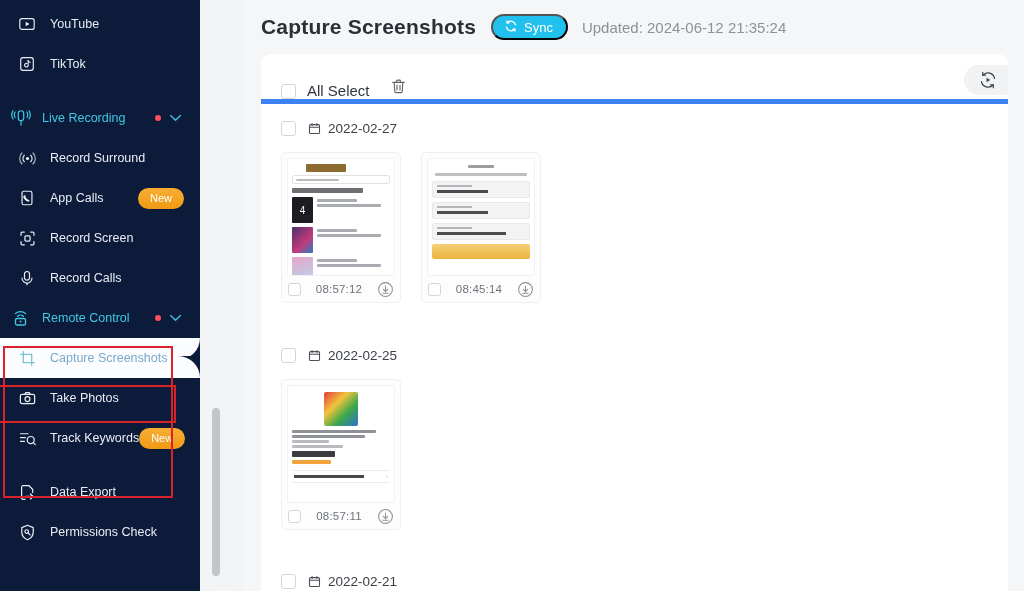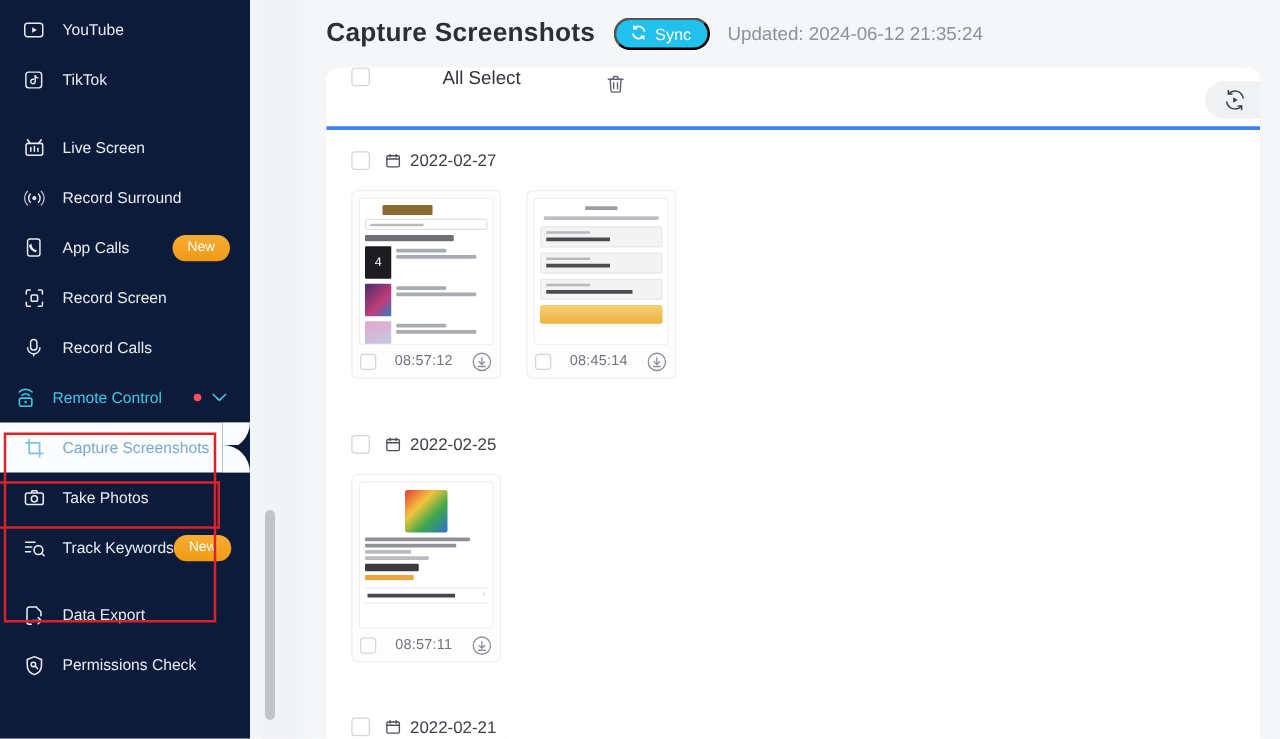--- a/index.html
+++ b/index.html
@@ -160,25 +160,24 @@
   .panel {
     position: relative;
     margin: 0 16px 0 16px;
     background: #ffffff;
     border-radius: 10px 10px 0 0;
     height: 537px;
     overflow: hidden;
   }
   .panel-top {
     position: relative;
-    display: flex; align-items: flex-start;
+    display: flex; align-items: flex-end;
     height: 50px;
     padding-left: 20px;
-    border-bottom: 3px solid #3b82f6;
-    gap: 47px;
+    border-bottom: 5px solid #3b82f6;
   }
   .cbx {
     width: 15px; height: 15px;
     border: 1.5px solid #d2d5da;
     border-radius: 3px;
     background: #fff;
     flex: 0 0 15px;
     cursor: pointer;
   }
   .all-select-label {
@@ -329,31 +328,38 @@
             <rect x="3" y="3" width="14" height="14" rx="2.5"></rect>
             <path d="M11.3 6.2v5.1a2 2 0 11-1.6-1.95" stroke-linecap="round"></path>
             <path d="M11.3 6.2c.3 1.1 1.1 1.8 2.2 1.9" stroke-linecap="round"></path>
           </svg>
         </span>
         <span class="lbl">TikTok</span>
       </div>
 
       <div class="nav-gap"></div>
 
-
-      <div class="nav-item sub">
-        <span class="ico">
-          <svg width="19" height="19" viewBox="0 0 20 20" fill="none" stroke="#e8ecf4" stroke-width="1.3">
-            <rect x="3" y="6" width="14" height="10" rx="1.6"></rect>
-            <path d="M6.5 6L4.2 3M13.5 6l2.3-3" stroke-linecap="round"></path>
-            <path d="M7 9.5v3.2M10 8.6v4.1M13 10.2v2.5" stroke-linecap="round"></path>
-          </svg>
-        </span>
-        <span class="lbl">Live Screen</span>
-      </div>
+      <div class="nav-group">
+        <span class="ico">
+          <svg width="22" height="20" viewBox="0 0 24 22" fill="none" stroke="#3fc8e4" stroke-width="1.3">
+            <rect x="9" y="3" width="6" height="11" rx="3"></rect>
+            <path d="M12 14v5" stroke-linecap="round"></path>
+            <path d="M5.5 4.5c-1 1.6-1 4.4 0 6M3.2 3c-1.6 2.5-1.6 6.5 0 9" stroke-linecap="round"></path>
+            <path d="M18.5 4.5c1 1.6 1 4.4 0 6M20.8 3c1.6 2.5 1.6 6.5 0 9" stroke-linecap="round"></path>
+          </svg>
+        </span>
+        <span class="lbl">Live Recording</span>
+        <span class="dot"></span>
+        <span class="chev">
+          <svg width="13" height="8" viewBox="0 0 14 9" fill="none" stroke="#3fc8e4" stroke-width="1.5" stroke-linecap="round" stroke-linejoin="round">
+            <path d="M1.5 1.8L7 7 12.5 1.8"></path>
+          </svg>
+        </span>
+      </div>
+
 
       <div class="nav-item sub">
         <span class="ico">
           <svg width="19" height="19" viewBox="0 0 20 20" fill="none" stroke="#e8ecf4" stroke-width="1.2">
             <circle cx="10" cy="10" r="1.7" fill="#e8ecf4" stroke="none"></circle>
             <path d="M6.6 6.6a4.8 4.8 0 000 6.8M13.4 6.6a4.8 4.8 0 010 6.8" stroke-linecap="round"></path>
             <path d="M4.2 4.2a8.2 8.2 0 000 11.6M15.8 4.2a8.2 8.2 0 010 11.6" stroke-linecap="round" opacity=".75"></path>
           </svg>
         </span>
         <span class="lbl">Record Surround</span>

